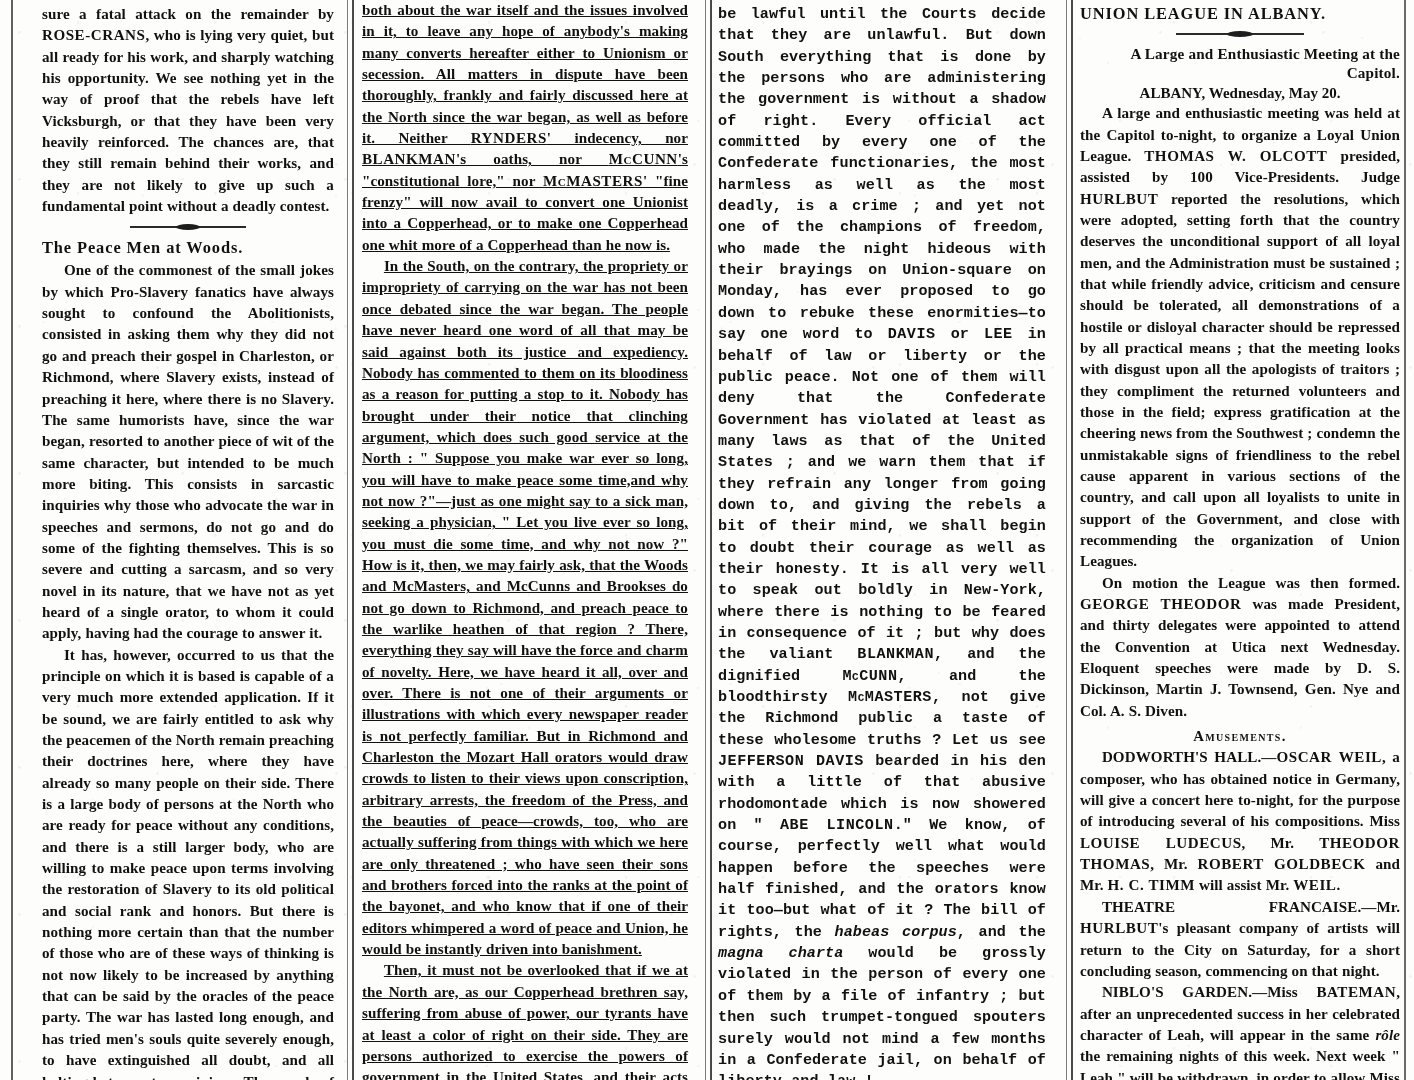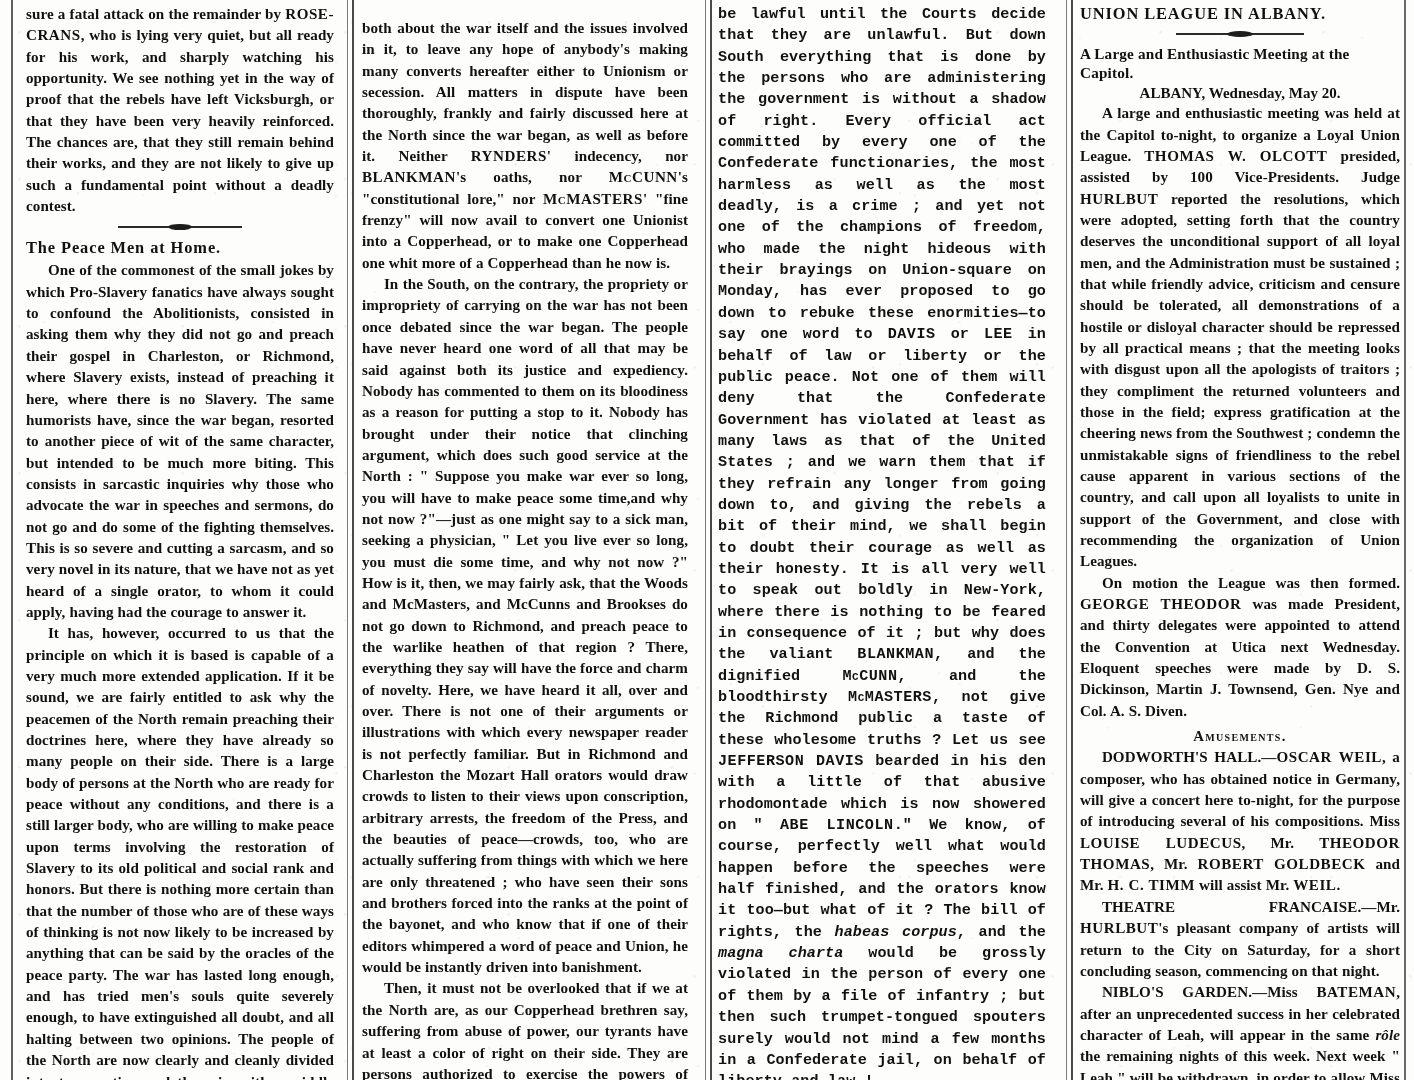--- a/index.html
+++ b/index.html
@@ -51,22 +51,22 @@
     inset: 0;
     display: flex;
     z-index: 2;
   }
   .col {
     position: relative;
     box-sizing: border-box;
     height: 1080px;
     overflow: hidden;
   }
-  .col.c1 { width: 348px; padding: 4px 14px 0 26px; }
-  .col.c2 { width: 356px; padding: 18px 16px 0 14px; }
+  .col.c1 { width: 348px; padding: 4px 14px 0 42px; }
+  .col.c2 { width: 356px; padding: 0 16px 0 14px; text-decoration: underline; }
   .col.c3 { width: 360px; padding: 4px 18px 14px 14px; font-family: Liberation Mono, monospace; }
   .col.c4 { width: 350px; padding: 4px 14px 0 16px; }
 
   
   .vrule {
     position: absolute;
     top: 0;
     width: 2px;
     height: 1080px;
     background: #2b2b2b;
@@ -101,21 +101,21 @@
   .headline {
     margin: 0 0 2px 0;
     text-align: left;
     font-size: 16.4px;
     font-weight: bold;
     letter-spacing: .055em;
     line-height: 1.22;
   }
   .subhead {
     margin: 0;
-    text-align: left;
+    text-align: right;
     font-size: 15.2px;
     font-weight: bold;
     line-height: 1.24;
     letter-spacing: .012em;
   }
   .secthead {
     margin: 0 0 1px 0;
     text-align: center;
     font-size: 14.8px;
     font-weight: bold;
@@ -201,21 +201,21 @@
   <div class="vrule r3b"></div>
   <div class="vrule edgeR"></div>
 
   <div class="cols">
 
     <div class="col c1">
       <p class="body cont">sure a fatal attack on the remainder by <span class="sc">ROSE-CRANS</span>, who is lying very quiet, but all ready for his work, and sharply watching his opportunity. We see nothing yet in the way of proof that the rebels have left Vicksburgh, or that they have been very heavily reinforced. The chances are, that they still remain behind their works, and they are not likely to give up such a fundamental point without a deadly contest.</p>
 
       <div class="dashrule tiny"></div>
 
-      <h2 class="headline">The Peace Men at Home.</h2>
+      <h2 class="headline">The Peace Men at Woods.</h2>
 
       <p class="body">One of the commonest of the small jokes by which Pro-Slavery fanatics have always sought to confound the Abolitionists, consisted in asking them why they did not go and preach their gospel in Charleston, or Richmond, where Slavery exists, instead of preaching it here, where there is no Slavery. The same humorists have, since the war began, resorted to another piece of wit of the same character, but intended to be much more biting. This consists in sarcastic inquiries why those who advocate the war in speeches and sermons, do not go and do some of the fighting themselves. This is so severe and cutting a sarcasm, and so very novel in its nature, that we have not as yet heard of a single orator, to whom it could apply, having had the courage to answer it.</p>
 
       <p class="body">It has, however, occurred to us that the principle on which it is based is capable of a very much more extended application. If it be sound, we are fairly entitled to ask why the peacemen of the North remain preaching their doctrines here, where they have already so many people on their side. There is a large body of persons at the North who are ready for peace without any conditions, and there is a still larger body, who are willing to make peace upon terms involving the restoration of Slavery to its old political and social rank and honors. But there is nothing more certain than that the number of those who are of these ways of thinking is not now likely to be increased by anything that can be said by the oracles of the peace party. The war has lasted long enough, and has tried men's souls quite severely enough, to have extinguished all doubt, and all halting between two opinions. The people of the North are now clearly and cleanly divided into two parties, and there is neither middle ground nor anybody to stand upon it. Men have begun to  too strongly</p>
     </div>
 
     <div class="col c2">
       <p class="body cont">both about the war itself and the issues involved in it, to leave any hope of anybody's making many converts hereafter either to Unionism or secession. All matters in dispute have been thoroughly, frankly and fairly discussed here at the North since the war began, as well as before it. Neither <span class="sc">RYNDERS</span>' indecency, nor <span class="sc">BLANKMAN</span>'s oaths, nor <span class="sc">McCUNN</span>'s "constitutional lore," nor <span class="sc">McMASTERS</span>' "fine frenzy" will now avail to convert one Unionist into a Copperhead, or to make one Copperhead one whit more of a Copperhead than he now is.</p>
 
       <p class="body">In the South, on the contrary, the propriety or impropriety of carrying on the war has not been once debated since the war began. The people have never heard one word of all that may be said against both its justice and expediency. Nobody has commented to them on its bloodiness as a reason for putting a stop to it. Nobody has brought under their notice that clinching argument, which does such good service at the North : " Suppose you make war ever so long, you will have to make peace some time,and why not now ?"—just as one might say to a sick man, seeking a physician, " Let you live ever so long, you must die some time, and why not now ?" How is it, then, we may fairly ask, that the Woods and McMasters, and McCunns and Brookses do not go down to Richmond, and preach peace to the warlike heathen of that region ? There, everything they say will have the force and charm of novelty. Here, we have heard it all, over and over. There is not one of their arguments or illustrations with which every newspaper reader is not perfectly familiar. But in Richmond and Charleston the Mozart Hall orators would draw crowds to listen to their views upon conscription, arbitrary arrests, the freedom of the Press, and the beauties of peace—crowds, too, who are actually suffering from things with which we here are only threatened ; who have seen their sons and brothers forced into the ranks at the point of the bayonet, and who know that if one of their editors whimpered a word of peace and Union, he would be instantly driven into banishment.</p>

